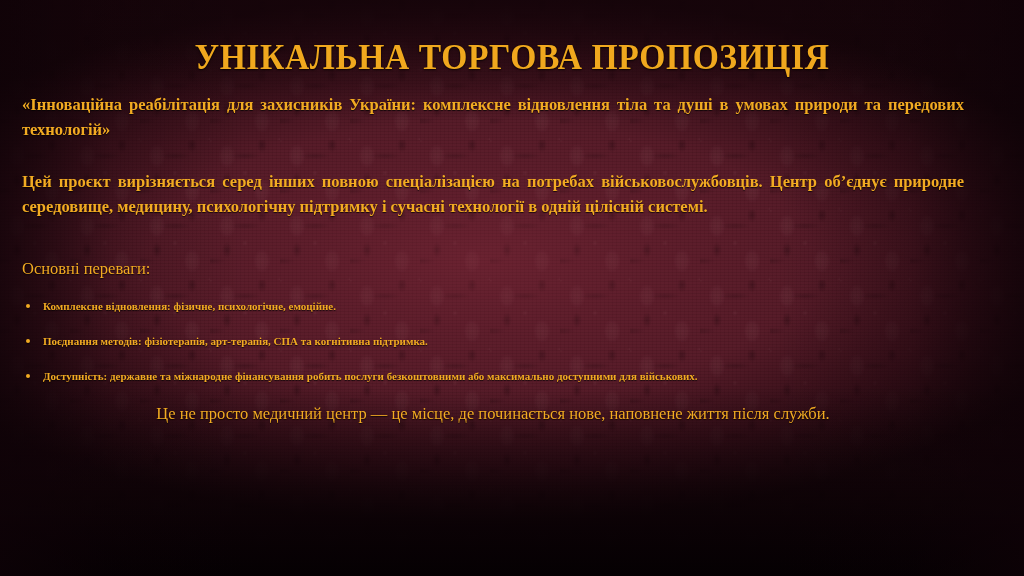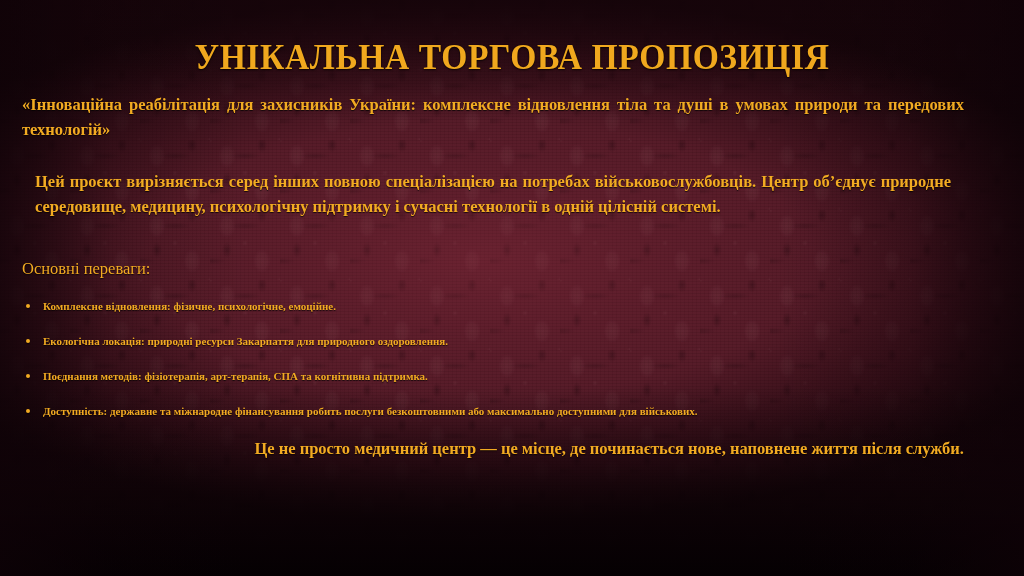--- a/index.html
+++ b/index.html
@@ -131,21 +131,21 @@
   }
 
   .para {
     font-size: 16.5px;
     font-weight: bold;
     line-height: 25px;
     text-align: justify;
     text-justify: inter-word;
     color: #f2ab22;
     text-shadow: 0 1px 1px rgba(0,0,0,0.72);
-    margin: 13px;
+    margin: 0;
   }
 
   .para-quote { margin: 0 0 0 0; }
   .para-gap   { margin-top: 27px; }
 
   .benefits-heading {
     margin-top: 38px;
     font-size: 16.5px;
     font-weight: normal;
     line-height: 24px;
@@ -182,25 +182,25 @@
     border-radius: 50%;
     background: #f2ab22;
     box-shadow: 0 1px 1px rgba(0,0,0,0.6);
   }
 
   ul.bullets > li:last-child { margin-bottom: 0; }
 
   .closing {
     margin-top: 14px;
     font-size: 16.5px;
-    font-weight: bold;
+    font-weight: normal;
     line-height: 24px;
     color: #f2ab22;
     text-shadow: 0 1px 1px rgba(0,0,0,0.72);
-    text-align: right;
+    text-align: center;
   }
 </style>
 </head>
 <body>
 
 <div class="slide">
 
   <div class="bg-damask"></div>
   <div class="bg-weave"></div>
   <div class="bg-vignette"></div>
@@ -215,21 +215,20 @@
     <div class="body-block">
 
       <p class="para para-quote">«Інноваційна реабілітація для захисників України: комплексне відновлення тіла та душі в умовах природи та передових технологій»</p>
 
       <p class="para para-gap">Цей проєкт вирізняється серед інших повною спеціалізацією на потребах військовослужбовців. Центр об’єднує природне середовище, медицину, психологічну підтримку і сучасні технології в одній цілісній системі.</p>
 
       <div class="benefits-heading">Основні переваги:</div>
 
       <ul class="bullets">
         <li>Комплексне відновлення: фізичне, психологічне, емоційне.</li>
-        <li>Екологічна локація: природні ресурси Закарпаття для природного оздоровлення.</li>
         <li>Поєднання методів: фізіотерапія, арт-терапія, СПА та когнітивна підтримка.</li>
         <li>Доступність: державне та міжнародне фінансування робить послуги безкоштовними або максимально доступними для військових.</li>
       </ul>
 
       <div class="closing">Це не просто медичний центр — це місце, де починається нове, наповнене життя після служби.</div>
 
     </div>
   </div>
 </div>
 

